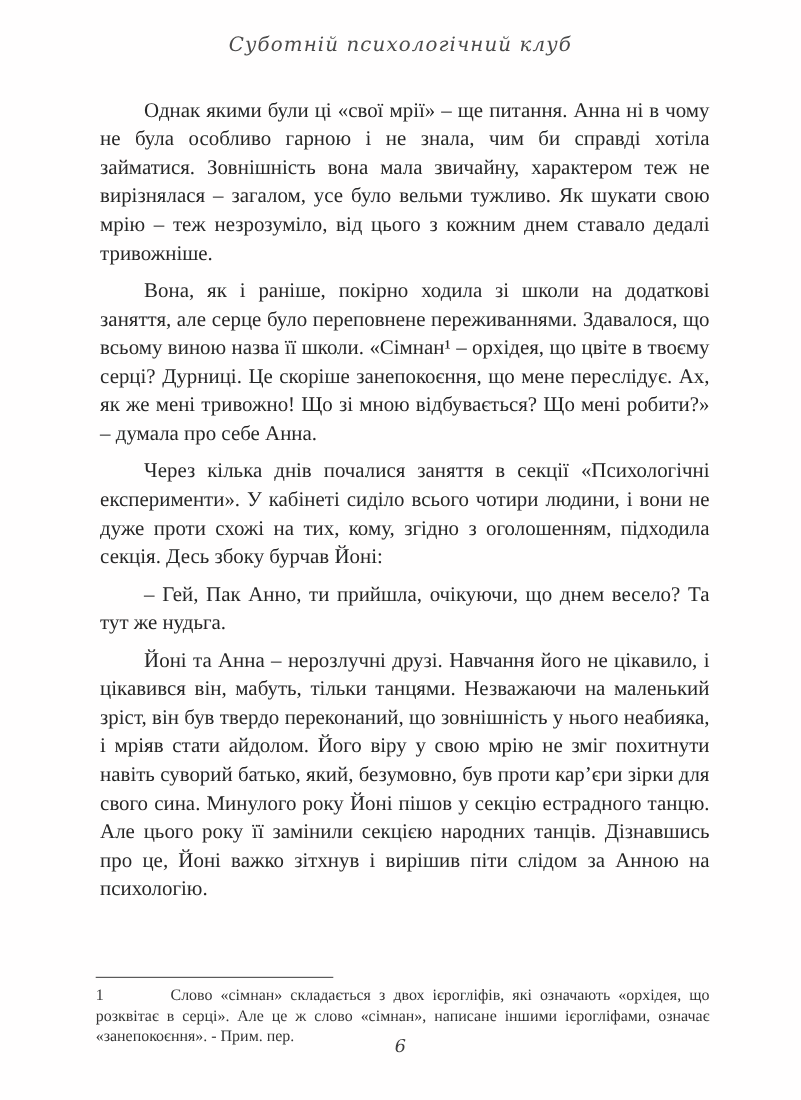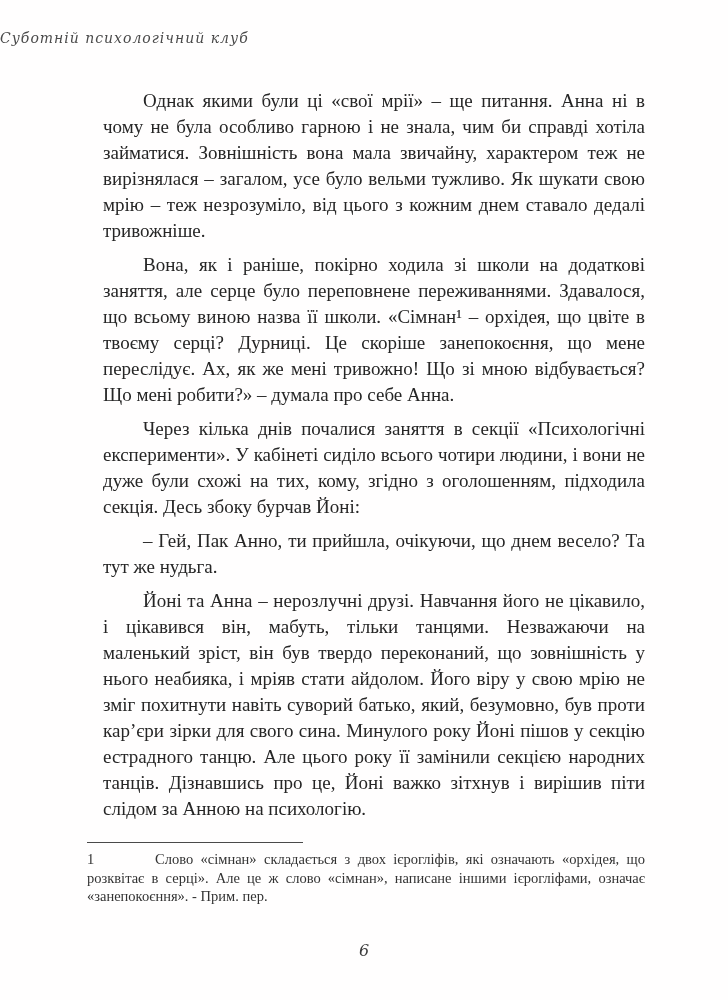--- a/index.html
+++ b/index.html
@@ -14,44 +14,45 @@
     background: #fffefe;
     overflow: hidden;
     font-family: "Liberation Serif", serif;
     color: #262626;
   }
   .running-header {
     position: absolute;
     top: 30px;
     left: 0;
     width: 100%;
+    text-align: center;
     font-family: "DejaVu Serif", serif;
     font-style: italic;
-    font-size: 14px;
+    font-size: 18px;
     font-weight: 400;
     letter-spacing: 1px;
     color: #4a4a4a;
   }
   .body-text {
     position: absolute;
     left: 87px;
     top: 88px;
     width: 558px;
     font-size: 19px;
     line-height: 26px;
     text-align: justify;
   }
   .body-text p {
-    margin: 0 0 8px 16px;
+    margin: 0 0 8px 4px;
     text-indent: 40px;
   }
   .footnote {
     position: absolute;
     left: 87px;
-    top: 842px;
+    top: 888px;
     width: 558px;
     font-size: 14.5px;
     line-height: 18.5px;
     text-align: justify;
     color: #333333;
   }
   .footnote-rule {
     width: 216px;
     height: 0;
     border-top: 1px solid #4a4a4a;
@@ -76,21 +77,21 @@
 </head>
 <body>
 
 <div class="page">
 
   <div class="running-header">Суботній психологічний клуб</div>
 
   <div class="body-text">
     <p>Однак якими були ці «свої мрії» – ще питання. Анна ні в чому не була особливо гарною і не знала, чим би справді хотіла займатися. Зовнішність вона мала звичайну, характером теж не вирізнялася – загалом, усе було вельми тужливо. Як шукати свою мрію – теж незрозуміло, від цього з кожним днем ставало дедалі тривожніше.</p>
     <p>Вона, як і раніше, покірно ходила зі школи на додаткові заняття, але серце було переповнене переживаннями. Здавалося, що всьому виною назва її школи. «Сімнан¹ – орхідея, що цвіте в твоєму серці? Дурниці. Це скоріше занепокоєння, що мене переслідує. Ах, як же мені тривожно! Що зі мною відбувається? Що мені робити?» – думала про себе Анна.</p>
-    <p>Через кілька днів почалися заняття в секції «Психологічні експерименти». У кабінеті сиділо всього чотири людини, і вони не дуже були схожі на тих, кому, згідно з оголошенням, підходила секція. Десь збоку бурчав Йоні:</p>
+    <p>Через кілька днів почалися заняття в секції «Психологічні експерименти». У кабінеті сиділо всього чотири людини, і вони не дуже проти схожі на тих, кому, згідно з оголошенням, підходила секція. Десь збоку бурчав Йоні:</p>
     <p>– Гей, Пак Анно, ти прийшла, очікуючи, що днем весело? Та тут же нудьга.</p>
     <p>Йоні та Анна – нерозлучні друзі. Навчання його не цікавило, і цікавився він, мабуть, тільки танцями. Незважаючи на маленький зріст, він був твердо переконаний, що зовнішність у нього неабияка, і мріяв стати айдолом. Його віру у свою мрію не зміг похитнути навіть суворий батько, який, безумовно, був проти кар’єри зірки для свого сина. Минулого року Йоні пішов у секцію естрадного танцю. Але цього року її замінили секцією народних танців. Дізнавшись про це, Йоні важко зітхнув і вирішив піти слідом за Анною на психологію.</p>
   </div>
 
   <div class="footnote">
     <div class="footnote-rule"></div>
     <div>
       <span class="footnote-marker">1</span><span>Слово «сімнан» складається з двох ієрогліфів, які означають «орхідея, що розквітає в серці». Але це ж слово «сімнан», написане іншими ієрогліфами, означає «занепокоєння». - Прим. пер.</span>
     </div>
   </div>

